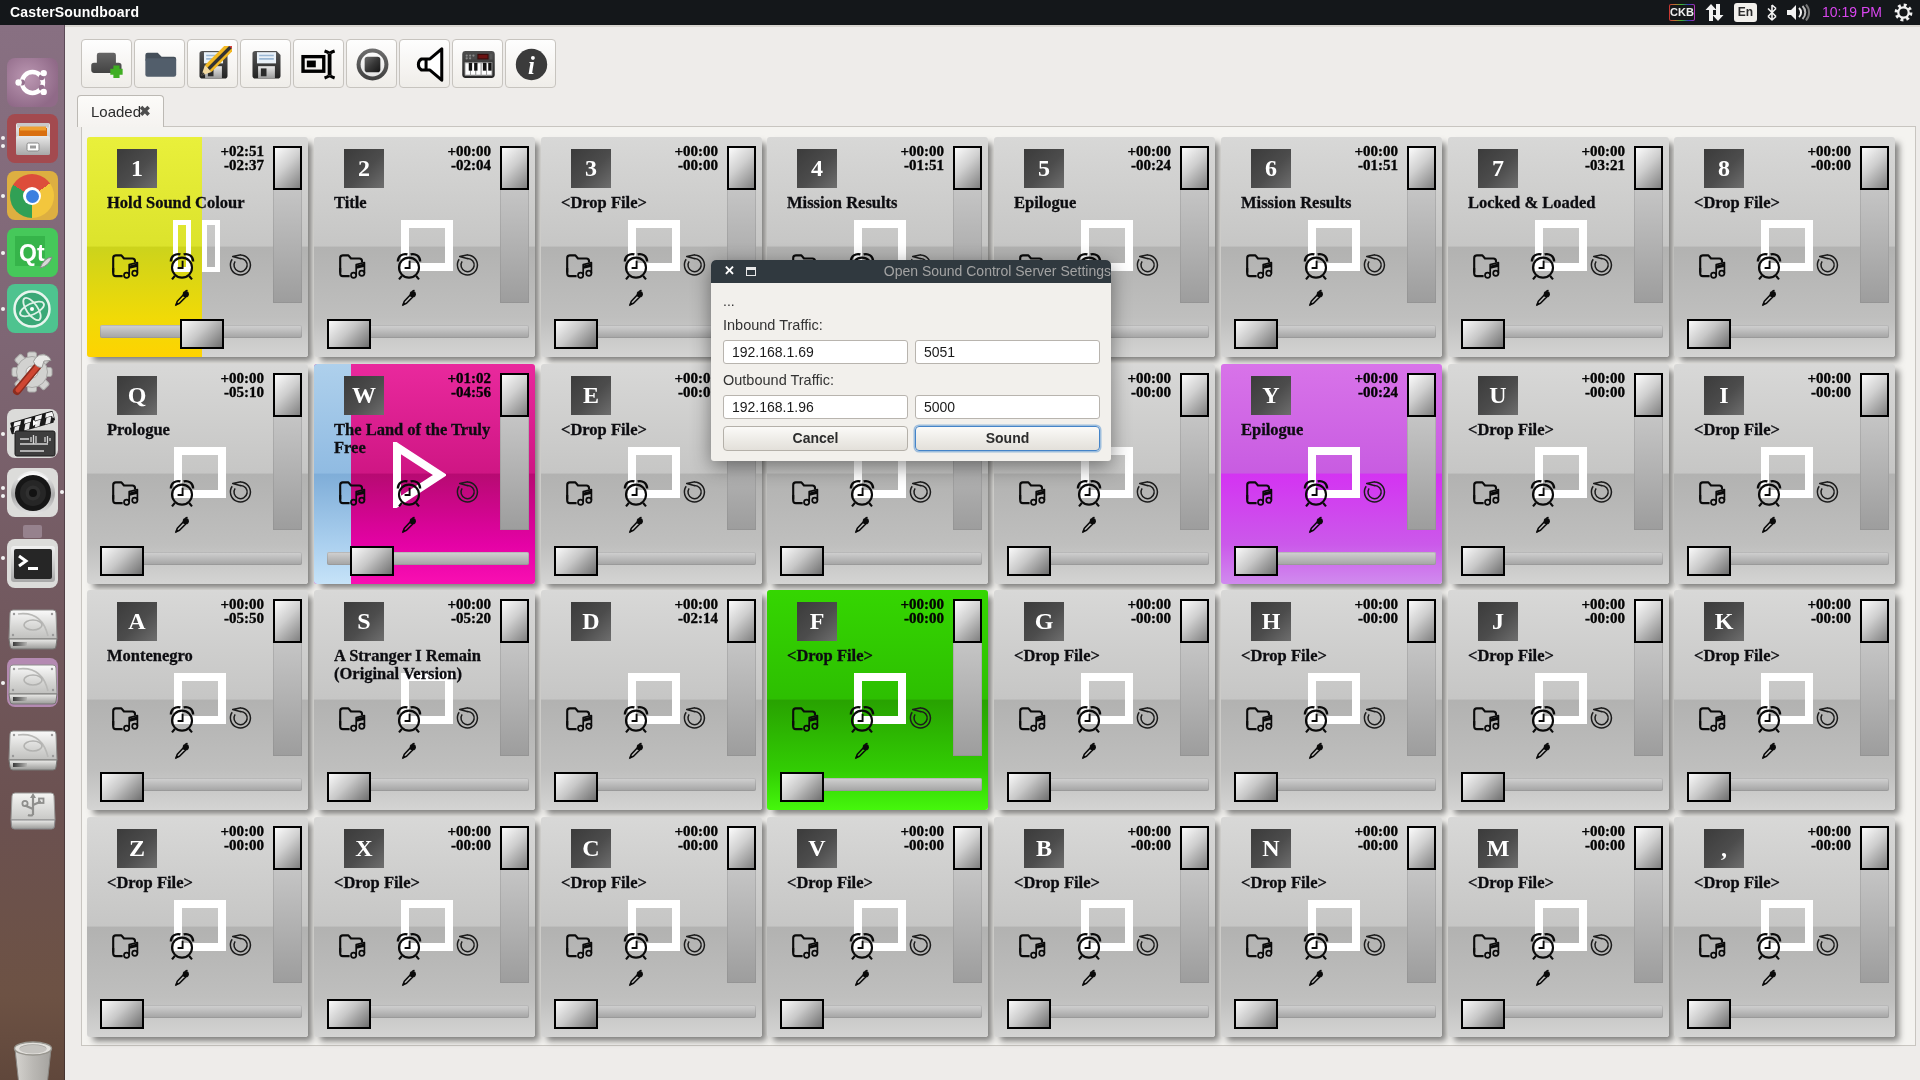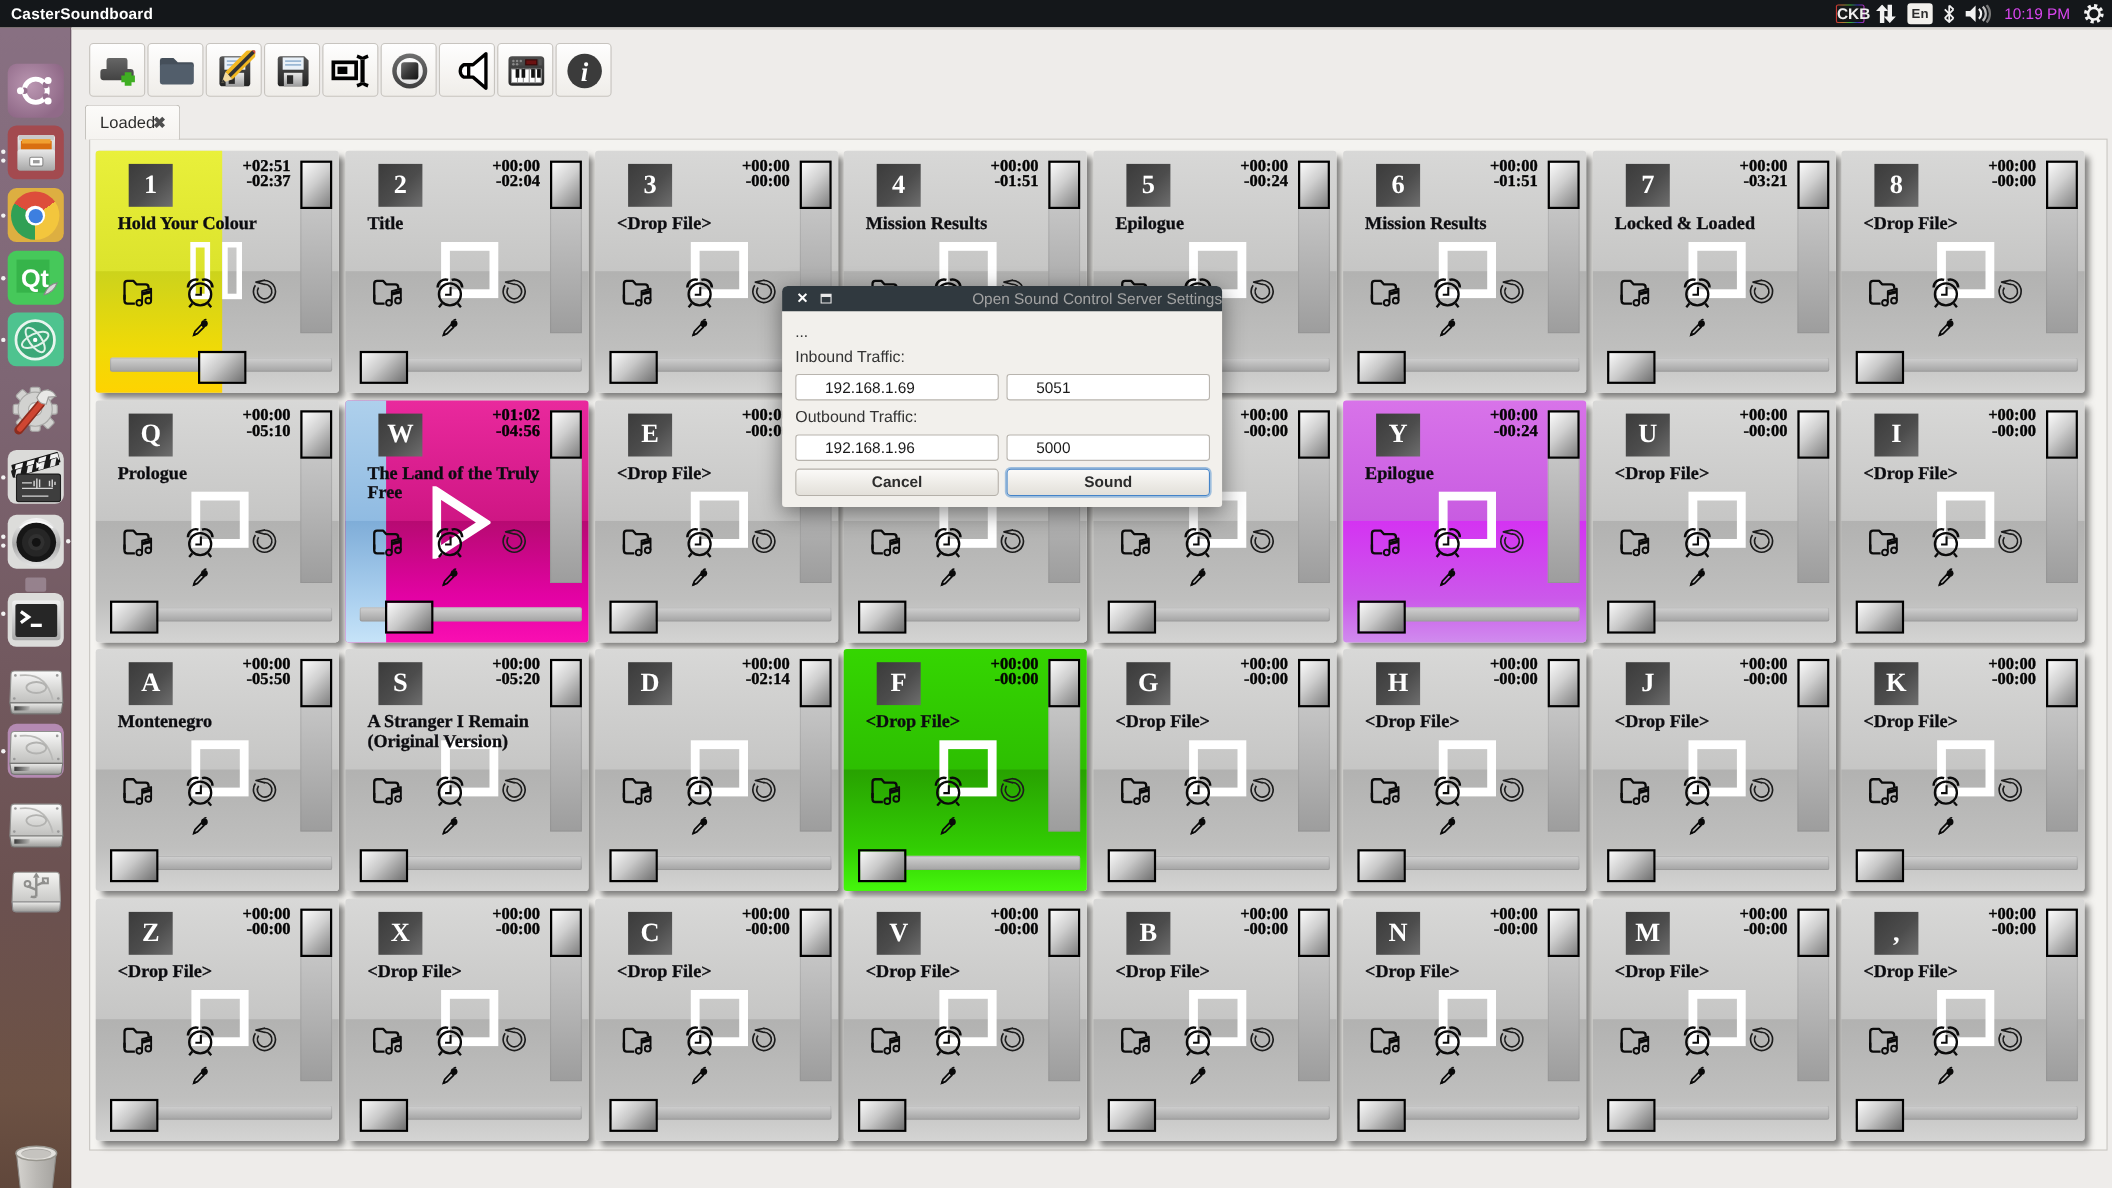--- a/index.html
+++ b/index.html
@@ -35,21 +35,21 @@
 .vh{position:absolute;left:186px;top:9px;width:29px;height:44px;border:2.5px solid #000;background:linear-gradient(135deg,#fcfcfc 0%,#cfcfcf 45%,#808080 100%)}
 .htr{position:absolute;left:13px;top:188px;width:202px;height:13px;border-radius:2px;background:linear-gradient(180deg,#d2d2d2,#a3a3a3);box-shadow:inset 0 0 0 1px rgba(130,130,130,.3)}
 .hh{position:absolute;top:182px;width:44px;height:30px;border:2.5px solid #000;background:linear-gradient(135deg,#fafafa 0%,#c8c8c8 45%,#6f6f6f 100%)}
 
 #dlg{position:absolute;left:711px;top:260px;width:400px;height:201px;background:#f2f0ec;border-radius:5px 5px 3px 3px;box-shadow:0 5px 20px rgba(0,0,0,.45);z-index:10}
 #dlg .tbar{position:absolute;left:0;top:0;width:400px;height:23px;background:#30393f;border-radius:5px 5px 0 0}
 #dlg .tbar .ttext{position:absolute;left:0;top:3px;width:100%;text-align:right;color:#a3a3a3;font-size:14px;font-weight:400}
 #dlg .tbar .cx{position:absolute;left:13px;top:3px;color:#fff;font-size:13px;font-weight:700}
 #dlg .tbar .mx{position:absolute;left:35px;top:7px;width:10px;height:9px;border:1.4px solid #e8e8e8;border-top:3px solid #e8e8e8}
 #dlg .lbl{position:absolute;left:12px;font-size:14.5px;color:#333}
-#dlg .fld{position:absolute;width:185px;height:24px;background:#fff;border:1px solid #b8b4ae;border-radius:3px;font-size:14px;color:#1a1a1a;line-height:22px;padding-left:26px}
+#dlg .fld{position:absolute;width:185px;height:24px;background:#fff;border:1px solid #b8b4ae;border-radius:3px;font-size:14px;color:#1a1a1a;line-height:22px;padding-left:8px}
 #dlg .btn{position:absolute;width:185px;height:25px;background:linear-gradient(180deg,#fbfaf8,#eceae5 60%,#e3e0da);border:1px solid #b4b0a9;border-radius:4px;text-align:center;font-size:14px;font-weight:700;color:#2c2c2c;line-height:23px}
 
 .pr{position:absolute;top:0;height:25px;color:#fff}
 </style></head>
 <body>
 
 <svg width="0" height="0" style="position:absolute">
 <defs>
 <g id="i-folder" fill="none" stroke="#0a0a0a" stroke-width="2.1" stroke-linejoin="round">
  <path d="M3.2,23.5 V9 a2.6,2.6 0 0 1 2.6,-2.6 h5.6 l2.6,3.1 h8.4 a2.6,2.6 0 0 1 2.6,2.6 V13.5"></path>
@@ -80,21 +80,21 @@
  <path d="M10.2,6 l2.3,2.3 l-6,6 l-3.4,1.4 l1.2,-3.5 z" fill="none" stroke="#0a0a0a" stroke-width="1.6" stroke-linejoin="round"></path>
  <path d="M1.8,17.2 l1.5,-3.6 l2,2 z"></path>
 </g>
 </defs>
 </svg>
 
 <div id="panel">
  <div class="appname">CasterSoundboard</div>
 
 <div class="pr" style="left:1669px;top:4px;width:26px;height:17px;background:linear-gradient(90deg,#c33,#b73,#3b3,#33b,#b3b);border-radius:2px;padding:1px">
- <div style="width:100%;height:100%;background:#15181a;border-radius:1px;color:#eee;font-size:14px;font-weight:700;text-align:center;line-height:15px">CKB</div>
+ <div style="width:100%;height:100%;background:#15181a;border-radius:1px;color:#eee;font-size:11px;font-weight:700;text-align:center;line-height:15px">CKB</div>
     </div>
 
 <svg class="pr" style="left:1705px;top:4px;height:17px" width="20" height="17" viewBox="0 0 20 17">
 <path d="M6,17 V6 H2.5 L8,0 L13.5,6 H10 V17z" fill="#f2f2f2" transform="translate(-2,0)"></path>
 <path d="M12,0 V11 H8.5 L14,17 L19.5,11 H16 V0z" fill="#f2f2f2" transform="translate(-1,0)"></path>
     </svg>
 
 <div class="pr" style="left:1734px;top:3px;width:23px;height:19px;background:#f2f0ec;border-radius:3px;color:#2c2c2c;font-size:12px;font-weight:700;text-align:center;line-height:19px">En</div>
 
 <svg class="pr" style="left:1765px;top:4px;height:17px" width="14" height="17" viewBox="0 0 14 17">
@@ -587,21 +587,21 @@
 </div>
 
 <div class="tile" style="left:87px;top:137px;background:linear-gradient(180deg,#d8d8d7 0%,#c6c6c5 49.6%,#b2b2b1 50%,#bfbfbe 82%,#d4d4d3 100%)">
 
 <div class="fillov" style="width:115px;background:linear-gradient(180deg,#e9f03b 0%,#dce32c 49.6%,#ccd31c 50%,#f0da07 82%,#fed301 100%)"></div>
 
 <div class="key">1</div>
 
 <div class="times">+02:51<br>-02:37</div>
 
-<div class="ttl">Hold Your Colour</div>
+<div class="ttl">Hold Sound Colour</div>
 
 <div class="cpb" style="left:86px"></div>
     <div class="cpb" style="left:115px"></div>
 
 <svg class="ic" style="left:23px;top:112px;width:31px;height:31px">
       <use href="#i-folder"></use>
     </svg>
 
 <svg class="ic" style="left:80px;top:112px;width:30px;height:32px">
       <use href="#i-alarm"></use>

